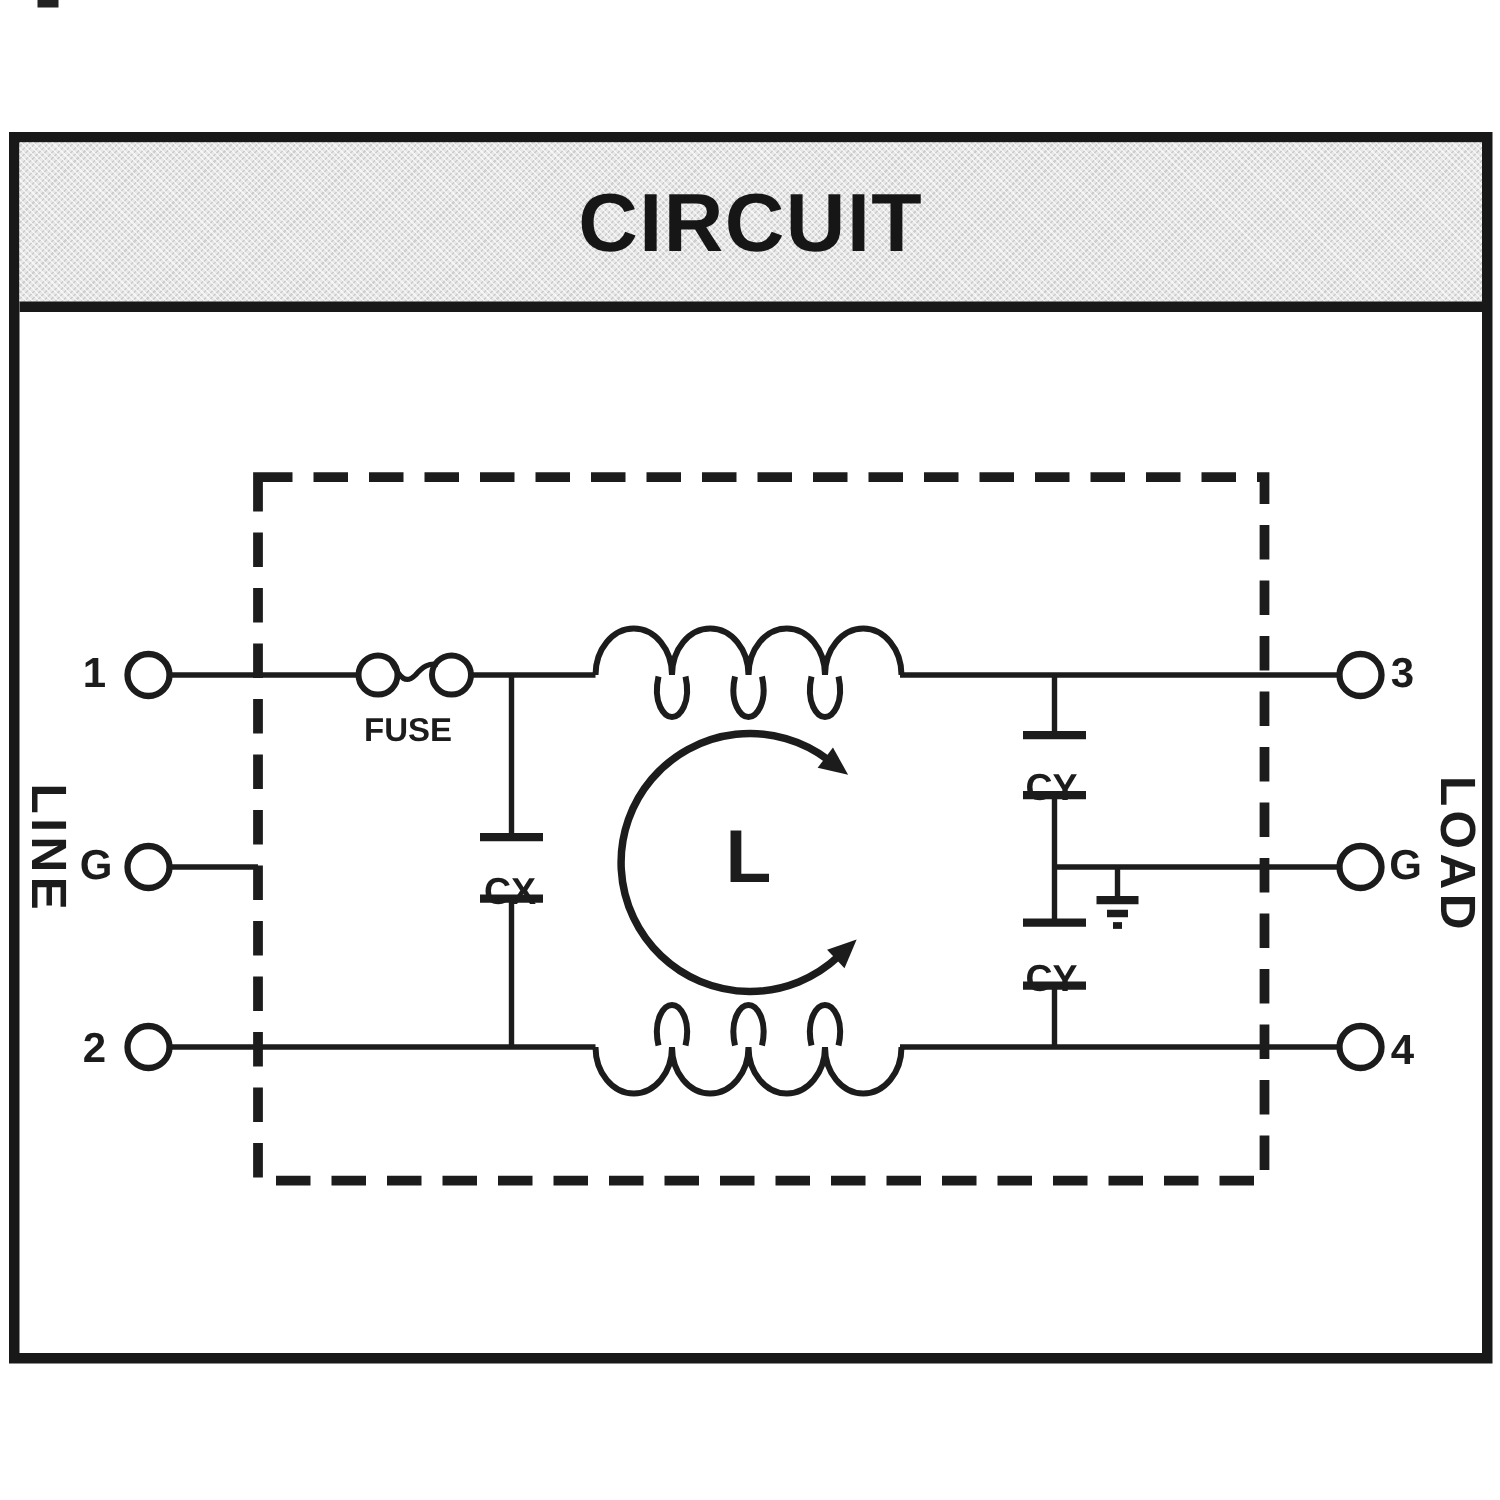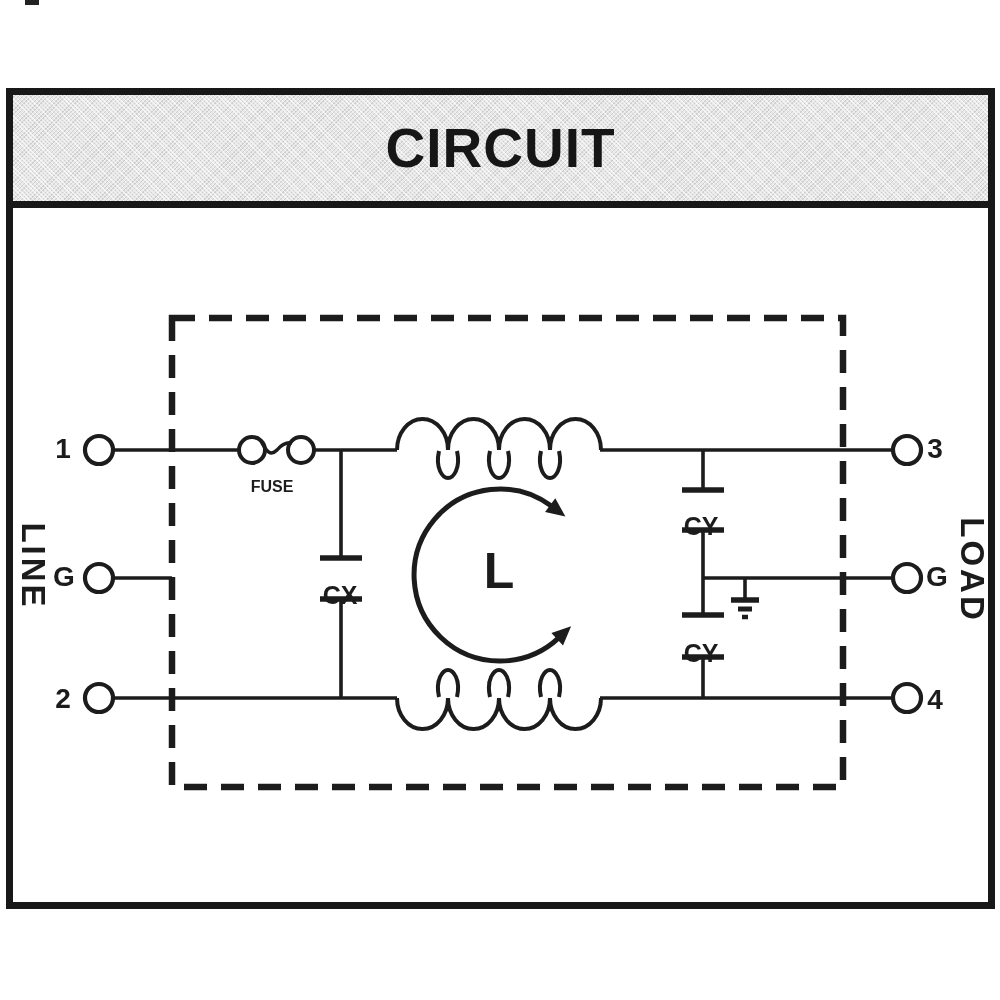--- a/index.html
+++ b/index.html
@@ -23,21 +23,21 @@
   .title{
     font-size:55px;font-weight:700;letter-spacing:1px;color:#161616;
   }
   svg.schematic{position:absolute;left:0;top:0;}
   .lbl{
     position:absolute;transform:translate(-50%,-50%);
     white-space:nowrap;font-weight:700;color:#1c1c1c;line-height:1;
   }
   .term-lbl{font-size:28px;}
   .comp-lbl{font-size:25px;margin-top:16px;}
-  .fuse-lbl{font-size:16px;}
+  .fuse-lbl{font-size:22px;}
   .ind-lbl{font-size:50px;}
   .vert-lbl{
     writing-mode:vertical-rl;text-orientation:mixed;
     font-size:33px;letter-spacing:3px;
   }
   .artifact{position:absolute;left:25px;top:0;width:14px;height:5px;background:#222;}
 </style>
 </head>
 <body>
 

